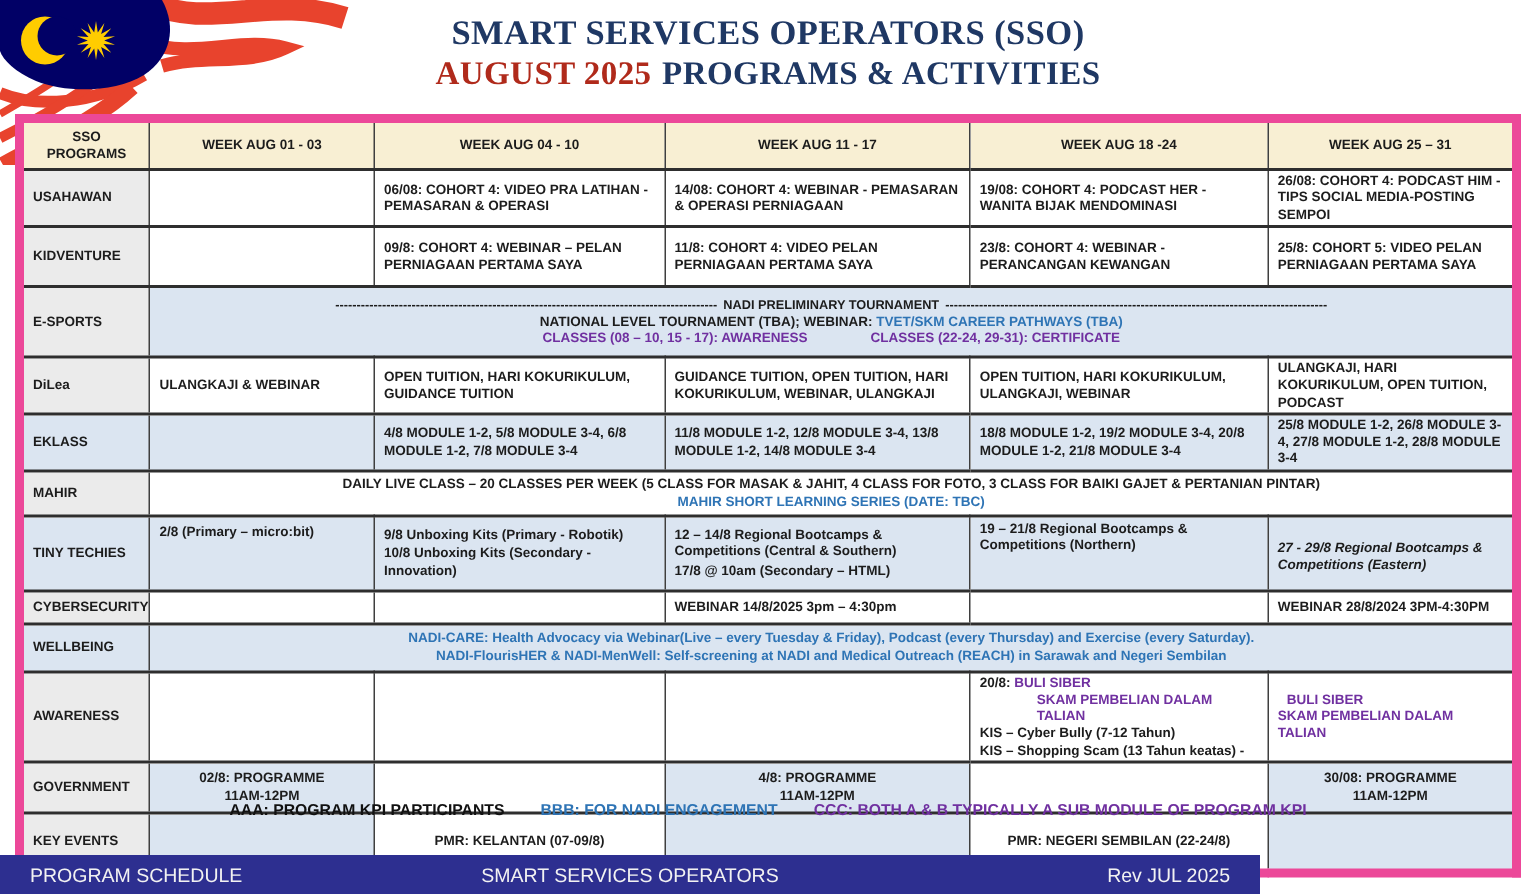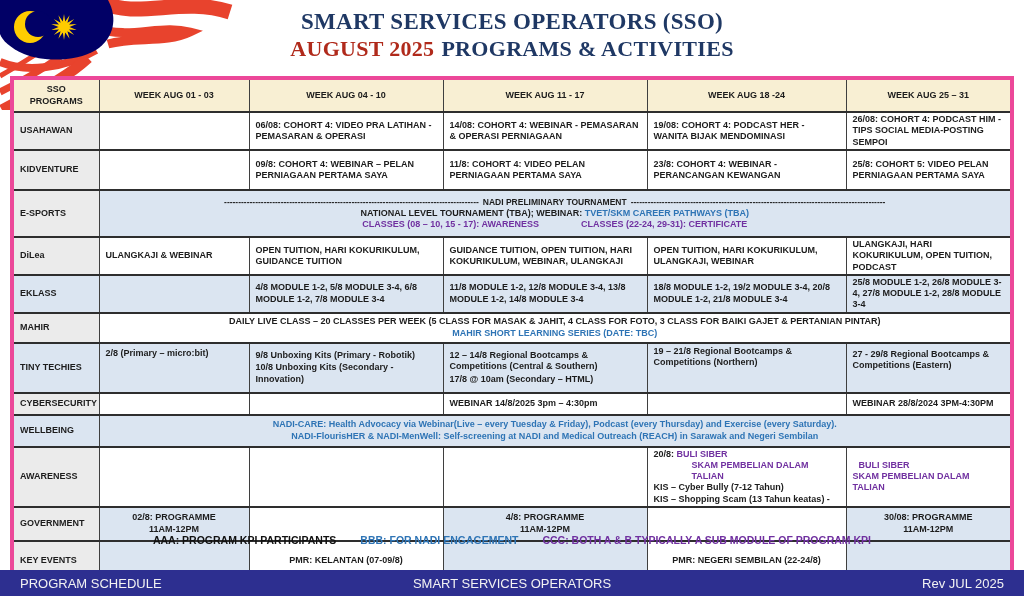--- a/index.html
+++ b/index.html
@@ -17,21 +17,21 @@
   .title .t2{font-size:22px;letter-spacing:.3px;}
   .title .red{color:#B02A1B;margin-right:7px;}
   
   table.sched{position:absolute;left:10px;top:76px;width:1004px;
     border-collapse:collapse;table-layout:fixed;}
   table.sched td,table.sched th{
     border-left:1px solid #3f3f3f;border-right:1px solid #3f3f3f;
     border-top:2px solid #2e2e2e;border-bottom:2px solid #2e2e2e;
     padding:1px 6px;vertical-align:middle;overflow:hidden;
     font-size:9px;font-weight:bold;color:#1c1c1c;line-height:1.25;}
-  table.sched{border:4px solid #ec4899;}
+  table.sched{border:6px solid #ec4899;}
   th.hd{background:#F8EFD3;text-align:center;font-size:10px;}
   td.lbl{background:#EBEBEB;font-size:10px;text-align:left;padding-left:7px;}
   td.lblblue{background:#DBE5F1;font-size:10px;text-align:left;padding-left:7px;}
   td.blue{background:#DBE5F1;}
   td.white{background:#ffffff;}
   .ctr{text-align:center;}
   .tblue{color:#2E74B5;}
   .tpurp{color:#7030A0;}
   .dashline{white-space:nowrap;overflow:hidden;text-align:center;font-size:8.5px;}
   .dashline .dl-title{margin:0 4px;}
@@ -40,21 +40,21 @@
   .r-usahawan{height:38px;} .r-kidventure{height:40px;} .r-esports{height:47px;}
   .r-dilea{height:30px;} .r-eklass{height:34px;} .r-mahir{height:30px;}
   .r-tiny{height:50px;} .r-cyber{height:22px;} .r-well{height:32px;}
   .r-aware{height:60px;} .r-gov{height:34px;} .r-key{height:40px;} .r-head{height:34px;}
   .twoLine div{margin:1px 0;}
   
   .legend{position:absolute;left:0;top:534px;width:1024px;text-align:center;
     font-size:10.5px;font-weight:bold;}
   .legend span{margin:0 12px;}
   
-  .footer{position:absolute;left:0;bottom:0;width:1024px;height:26px;
+  .footer{position:absolute;left:0;bottom:0;width:840px;height:26px;
     background:#2D2F90;color:#f2f2f2;font-size:13px;
     display:flex;align-items:center;}
   .footer .fl{position:absolute;left:20px;}
   .footer .fc{position:absolute;left:0;width:100%;text-align:center;}
   .footer .fr{position:absolute;right:20px;}
 </style>
 </head>
 <body>
 
 <svg class="flag" viewBox="0 0 250 110" aria-hidden="true">
@@ -155,21 +155,21 @@
     <td class="blue" style="vertical-align:top;padding-top:4px;">2/8  (Primary – micro:bit)</td>
     <td class="blue twoLine">
       <div>9/8  Unboxing Kits (Primary - Robotik)</div>
       <div>10/8 Unboxing Kits (Secondary - Innovation)</div>
     </td>
     <td class="blue twoLine">
       <div>12 – 14/8 Regional Bootcamps &amp; Competitions (Central &amp; Southern)</div>
       <div>17/8 @ 10am (Secondary – HTML)</div>
     </td>
     <td class="blue" style="vertical-align:top;padding-top:2px;">19 – 21/8 Regional Bootcamps &amp; Competitions (Northern)</td>
-    <td class="blue" style="vertical-align:top;padding-top:5px;">27 - 29/8 Regional Bootcamps &amp; Competitions (Eastern)</td>
+    <td class="blue" style="vertical-align:top;padding-top:15px;font-style:italic;">27 - 29/8 Regional Bootcamps &amp; Competitions (Eastern)</td>
   </tr>
 
   <tr class="r-cyber">
     <td class="lbl">CYBERSECURITY</td>
     <td class="white"></td>
     <td class="white"></td>
     <td class="white">WEBINAR 14/8/2025 3pm – 4:30pm</td>
     <td class="white"></td>
     <td class="white">WEBINAR 28/8/2024 3PM-4:30PM</td>
   </tr>

